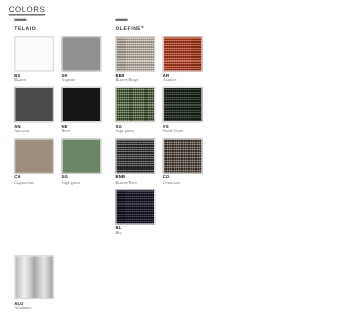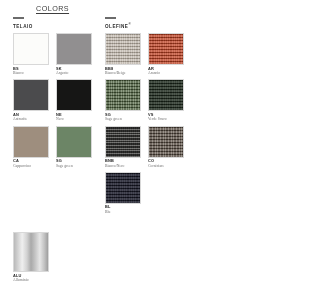--- a/index.html
+++ b/index.html
@@ -27,21 +27,20 @@
     position: absolute;
     left: 8px;
     top: 4px;
     font-family: "Liberation Sans", sans-serif;
     font-size: 7.2px;
     letter-spacing: 0.45px;
     color: #3d3d3d;
     text-decoration: underline;
     text-underline-offset: 2px;
     text-decoration-thickness: 0.5px;
-    margin-left: 28px;
   }
 
   
   .col {
     position: absolute;
     top: 17px;
   }
   .col-left  { left: 13px; width: 80px; }
   .col-right { left: 105px; width: 80px; }
 

